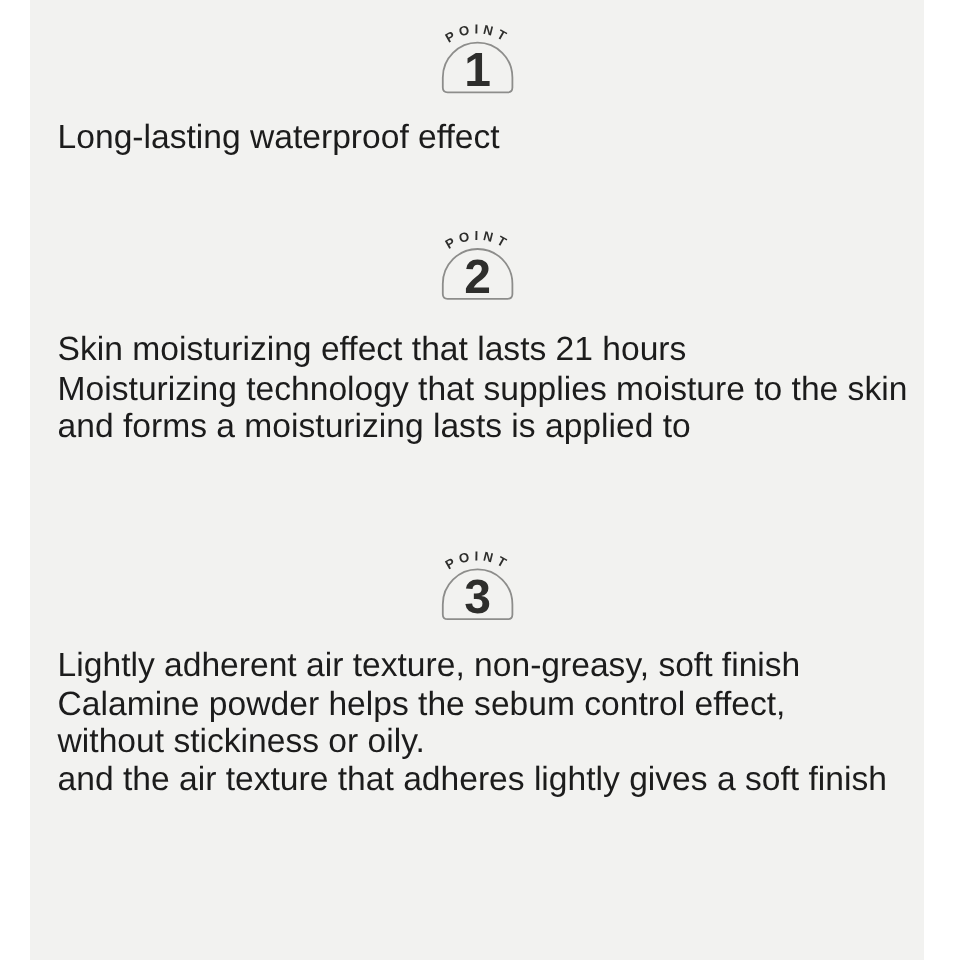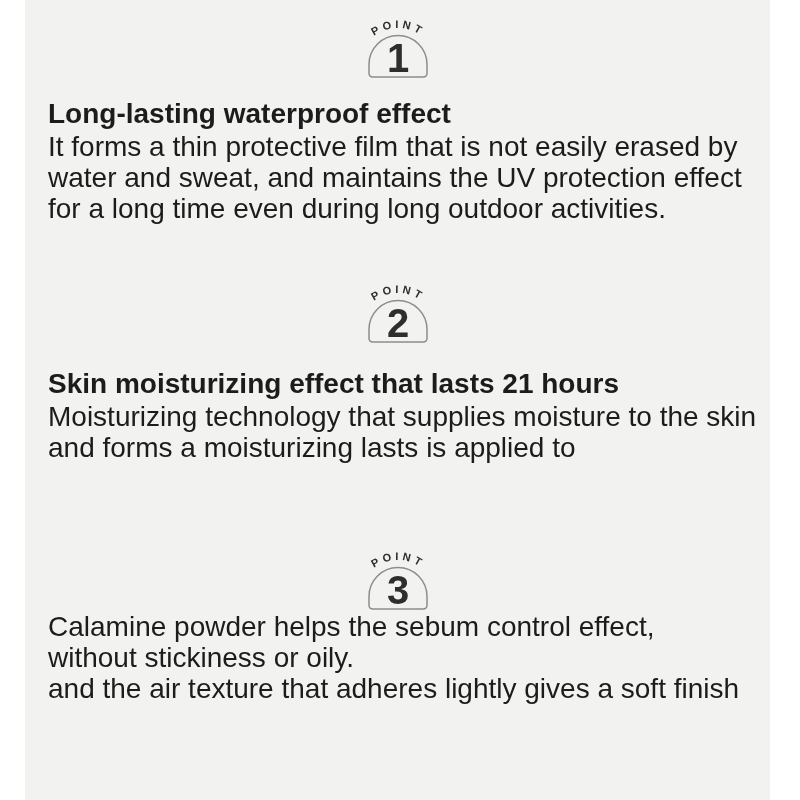--- a/index.html
+++ b/index.html
@@ -54,21 +54,21 @@
     fill: var(--badge-ink, #2e2e2c);
     text-anchor: middle;
   }
 
   
   h2.heading {
     margin: 0;
     padding: 0 10px 0 23px;
     font-size: 28px;
     line-height: 34px;
-    font-weight: bold;
+    font-weight: normal;
     letter-spacing: 0;
     white-space: nowrap;
     color: var(--text, #1c1c1c);
   }
   .s1 h2.heading { margin-top: 18px; }
   .s2 h2.heading { margin-top: 23px; }
   .s3 h2.heading { margin-top: 19px; }
   .body-text { margin: 0; }
   .body-line {
     padding: 0 10px 0 23px;
@@ -84,25 +84,20 @@
 <div class="panel">
 
   <section class="point-section s1">
     <svg class="badge" width="90" height="63" viewBox="0 0 90 63">
       <path id="arc1" class="arcpath" d="M 19.3 21.4 A 40 40 0 0 1 70.7 21.4"></path>
       <path class="tomb" d="M 16 57 L 16 48.5 A 29 29 0 0 1 74 48.5 L 74 57 Q 74 61 70 61 L 20 61 Q 16 61 16 57 Z"></path>
       <text class="pointword"><textPath href="#arc1" startOffset="50%">POINT</textPath></text>
       <text class="pointnum" x="45" y="56">1</text>
     </svg>
     <h2 class="heading">Long-lasting waterproof effect</h2>
-    <div class="body-text">
-      <div class="body-line">It forms a thin protective film that is not easily erased by</div>
-      <div class="body-line">water and sweat, and maintains the UV protection effect</div>
-      <div class="body-line">for a long time even during long outdoor activities.</div>
-    </div>
   </section>
 
   <section class="point-section s2">
     <svg class="badge" width="90" height="63" viewBox="0 0 90 63">
       <path id="arc2" class="arcpath" d="M 19.3 21.4 A 40 40 0 0 1 70.7 21.4"></path>
       <path class="tomb" d="M 16 57 L 16 48.5 A 29 29 0 0 1 74 48.5 L 74 57 Q 74 61 70 61 L 20 61 Q 16 61 16 57 Z"></path>
       <text class="pointword"><textPath href="#arc2" startOffset="50%">POINT</textPath></text>
       <text class="pointnum" x="45" y="56">2</text>
     </svg>
     <h2 class="heading">Skin moisturizing effect that lasts 21 hours</h2>
@@ -112,20 +107,21 @@
     </div>
   </section>
 
   <section class="point-section s3">
     <svg class="badge" width="90" height="63" viewBox="0 0 90 63">
       <path id="arc3" class="arcpath" d="M 19.3 21.4 A 40 40 0 0 1 70.7 21.4"></path>
       <path class="tomb" d="M 16 57 L 16 48.5 A 29 29 0 0 1 74 48.5 L 74 57 Q 74 61 70 61 L 20 61 Q 16 61 16 57 Z"></path>
       <text class="pointword"><textPath href="#arc3" startOffset="50%">POINT</textPath></text>
       <text class="pointnum" x="45" y="56">3</text>
     </svg>
+    <h2 class="heading">Lightly adherent air texture, non-greasy, soft finish</h2>
     <div class="body-text">
       <div class="body-line">Calamine powder helps the sebum control effect,</div>
       <div class="body-line">without stickiness or oily.</div>
       <div class="body-line">and the air texture that adheres lightly gives a soft finish</div>
     </div>
   </section>
 
 </div>
 
 </body></html>

